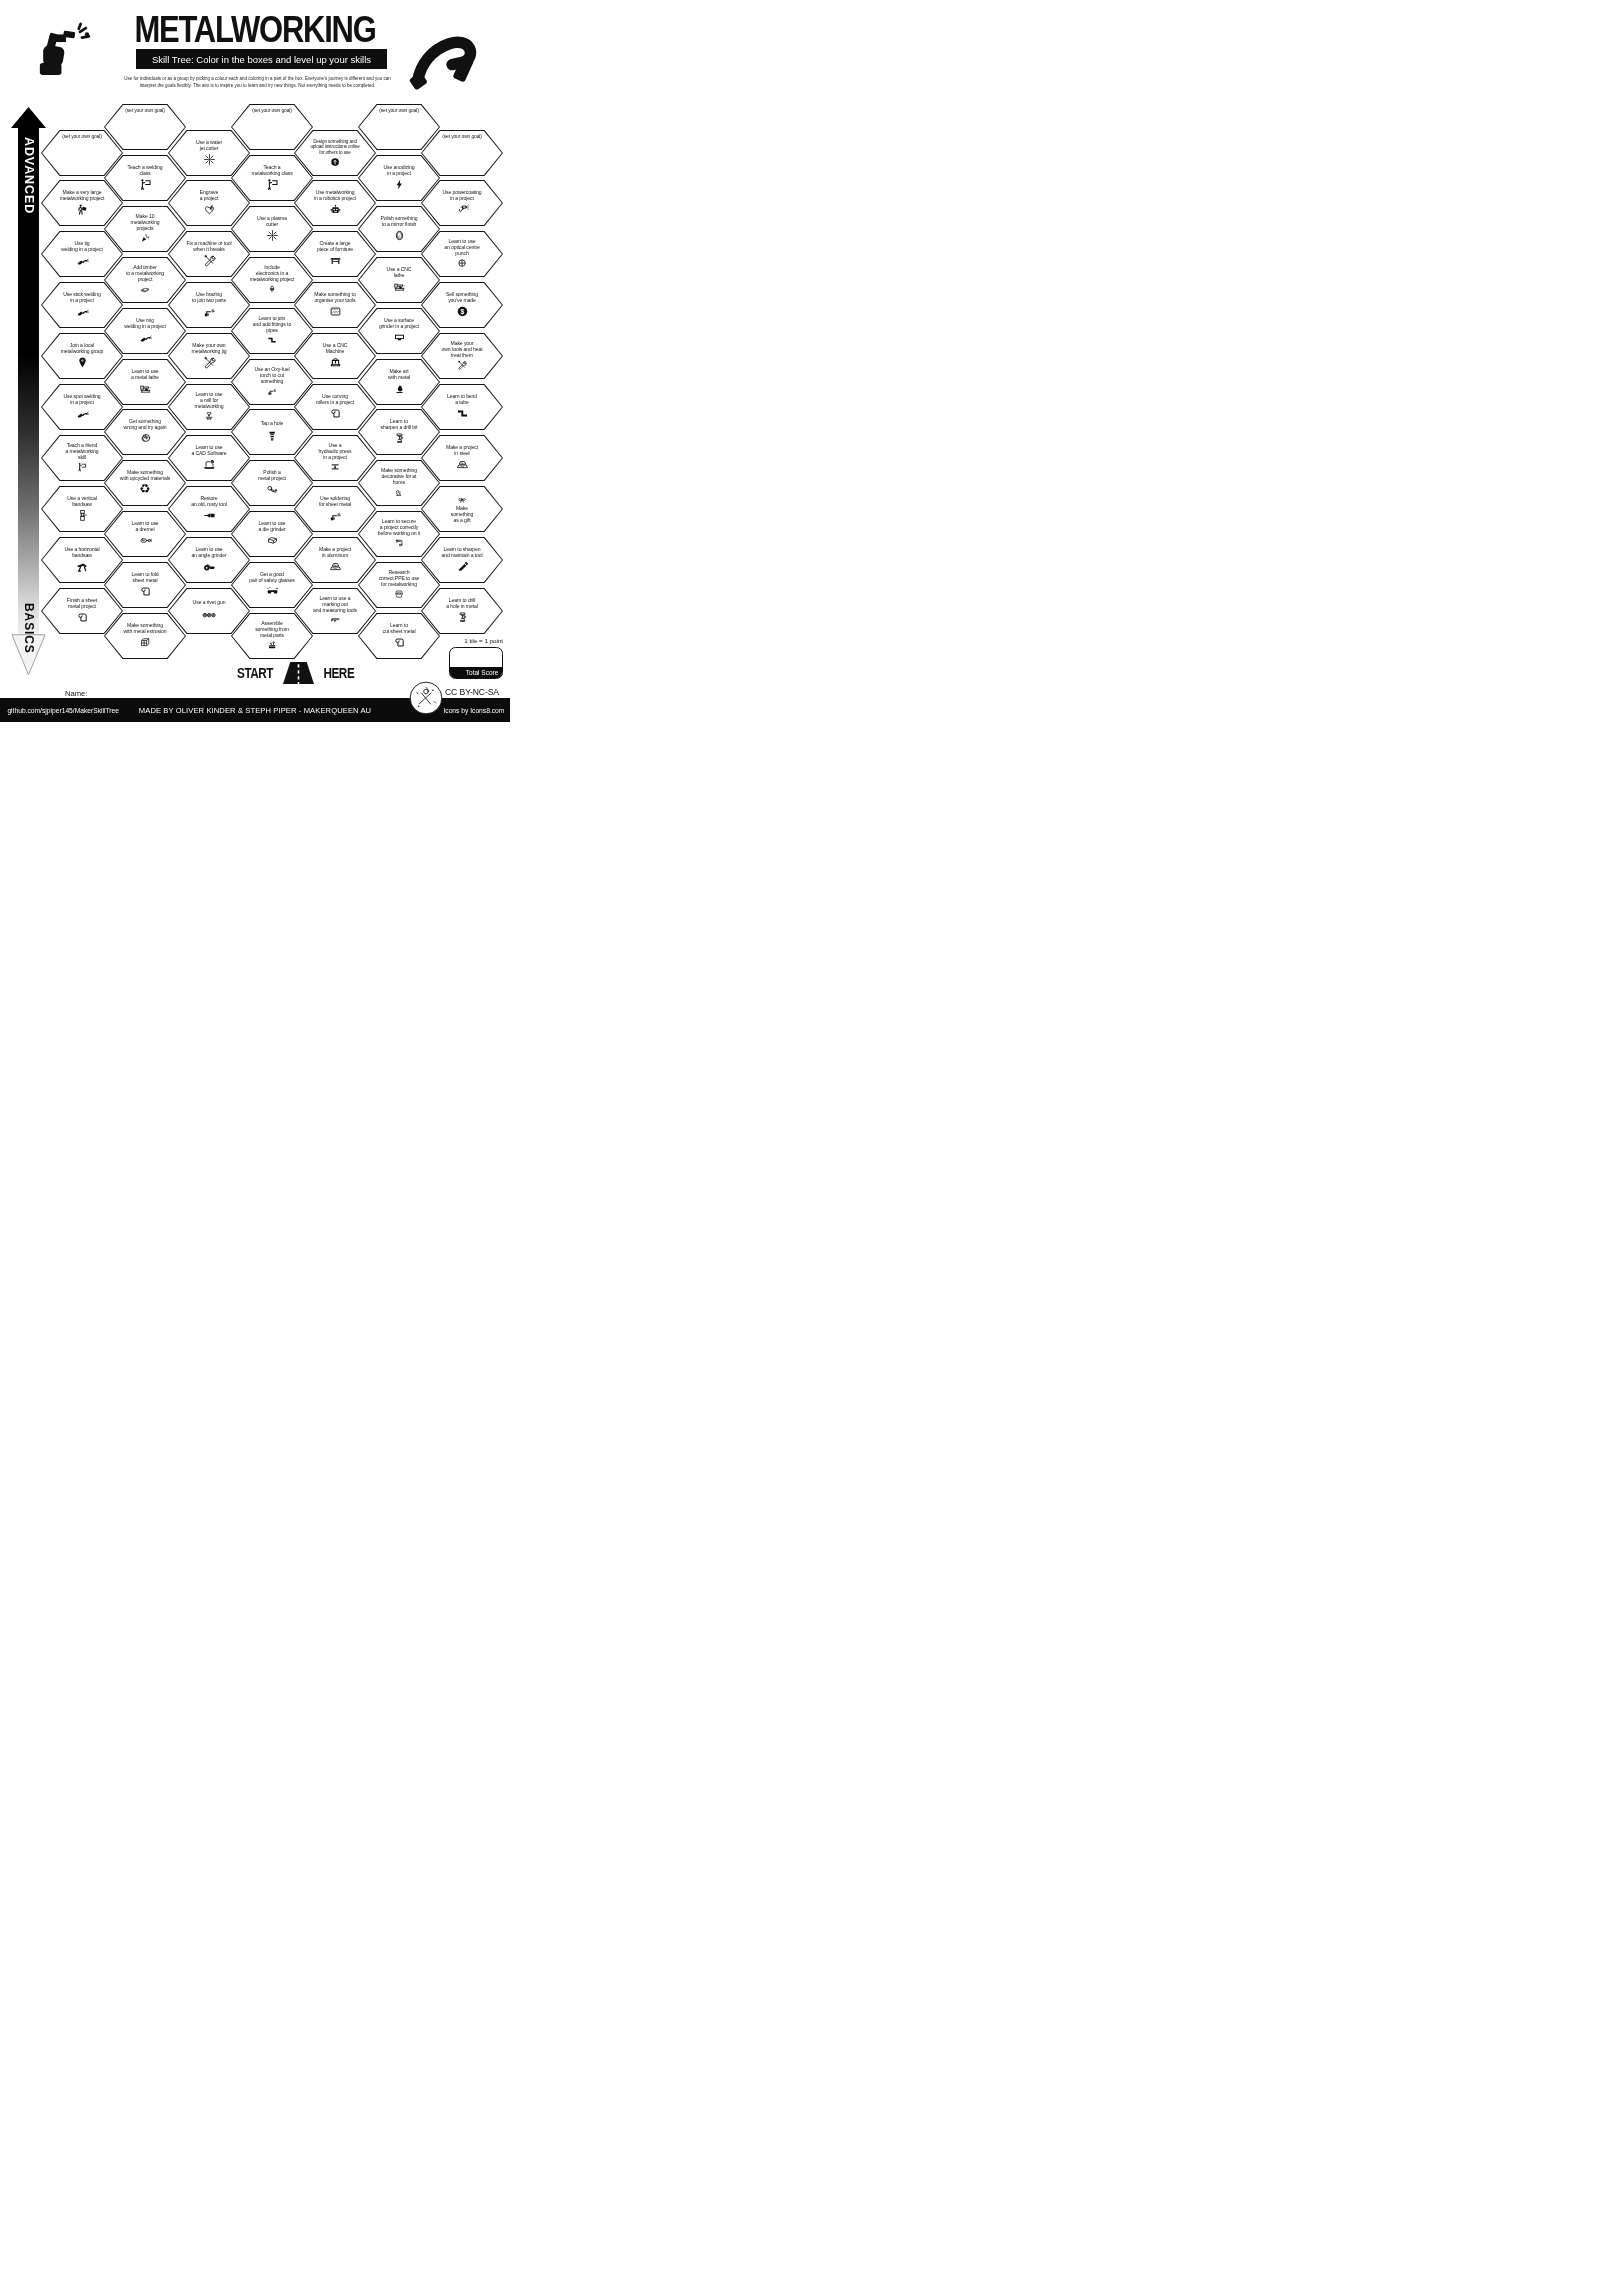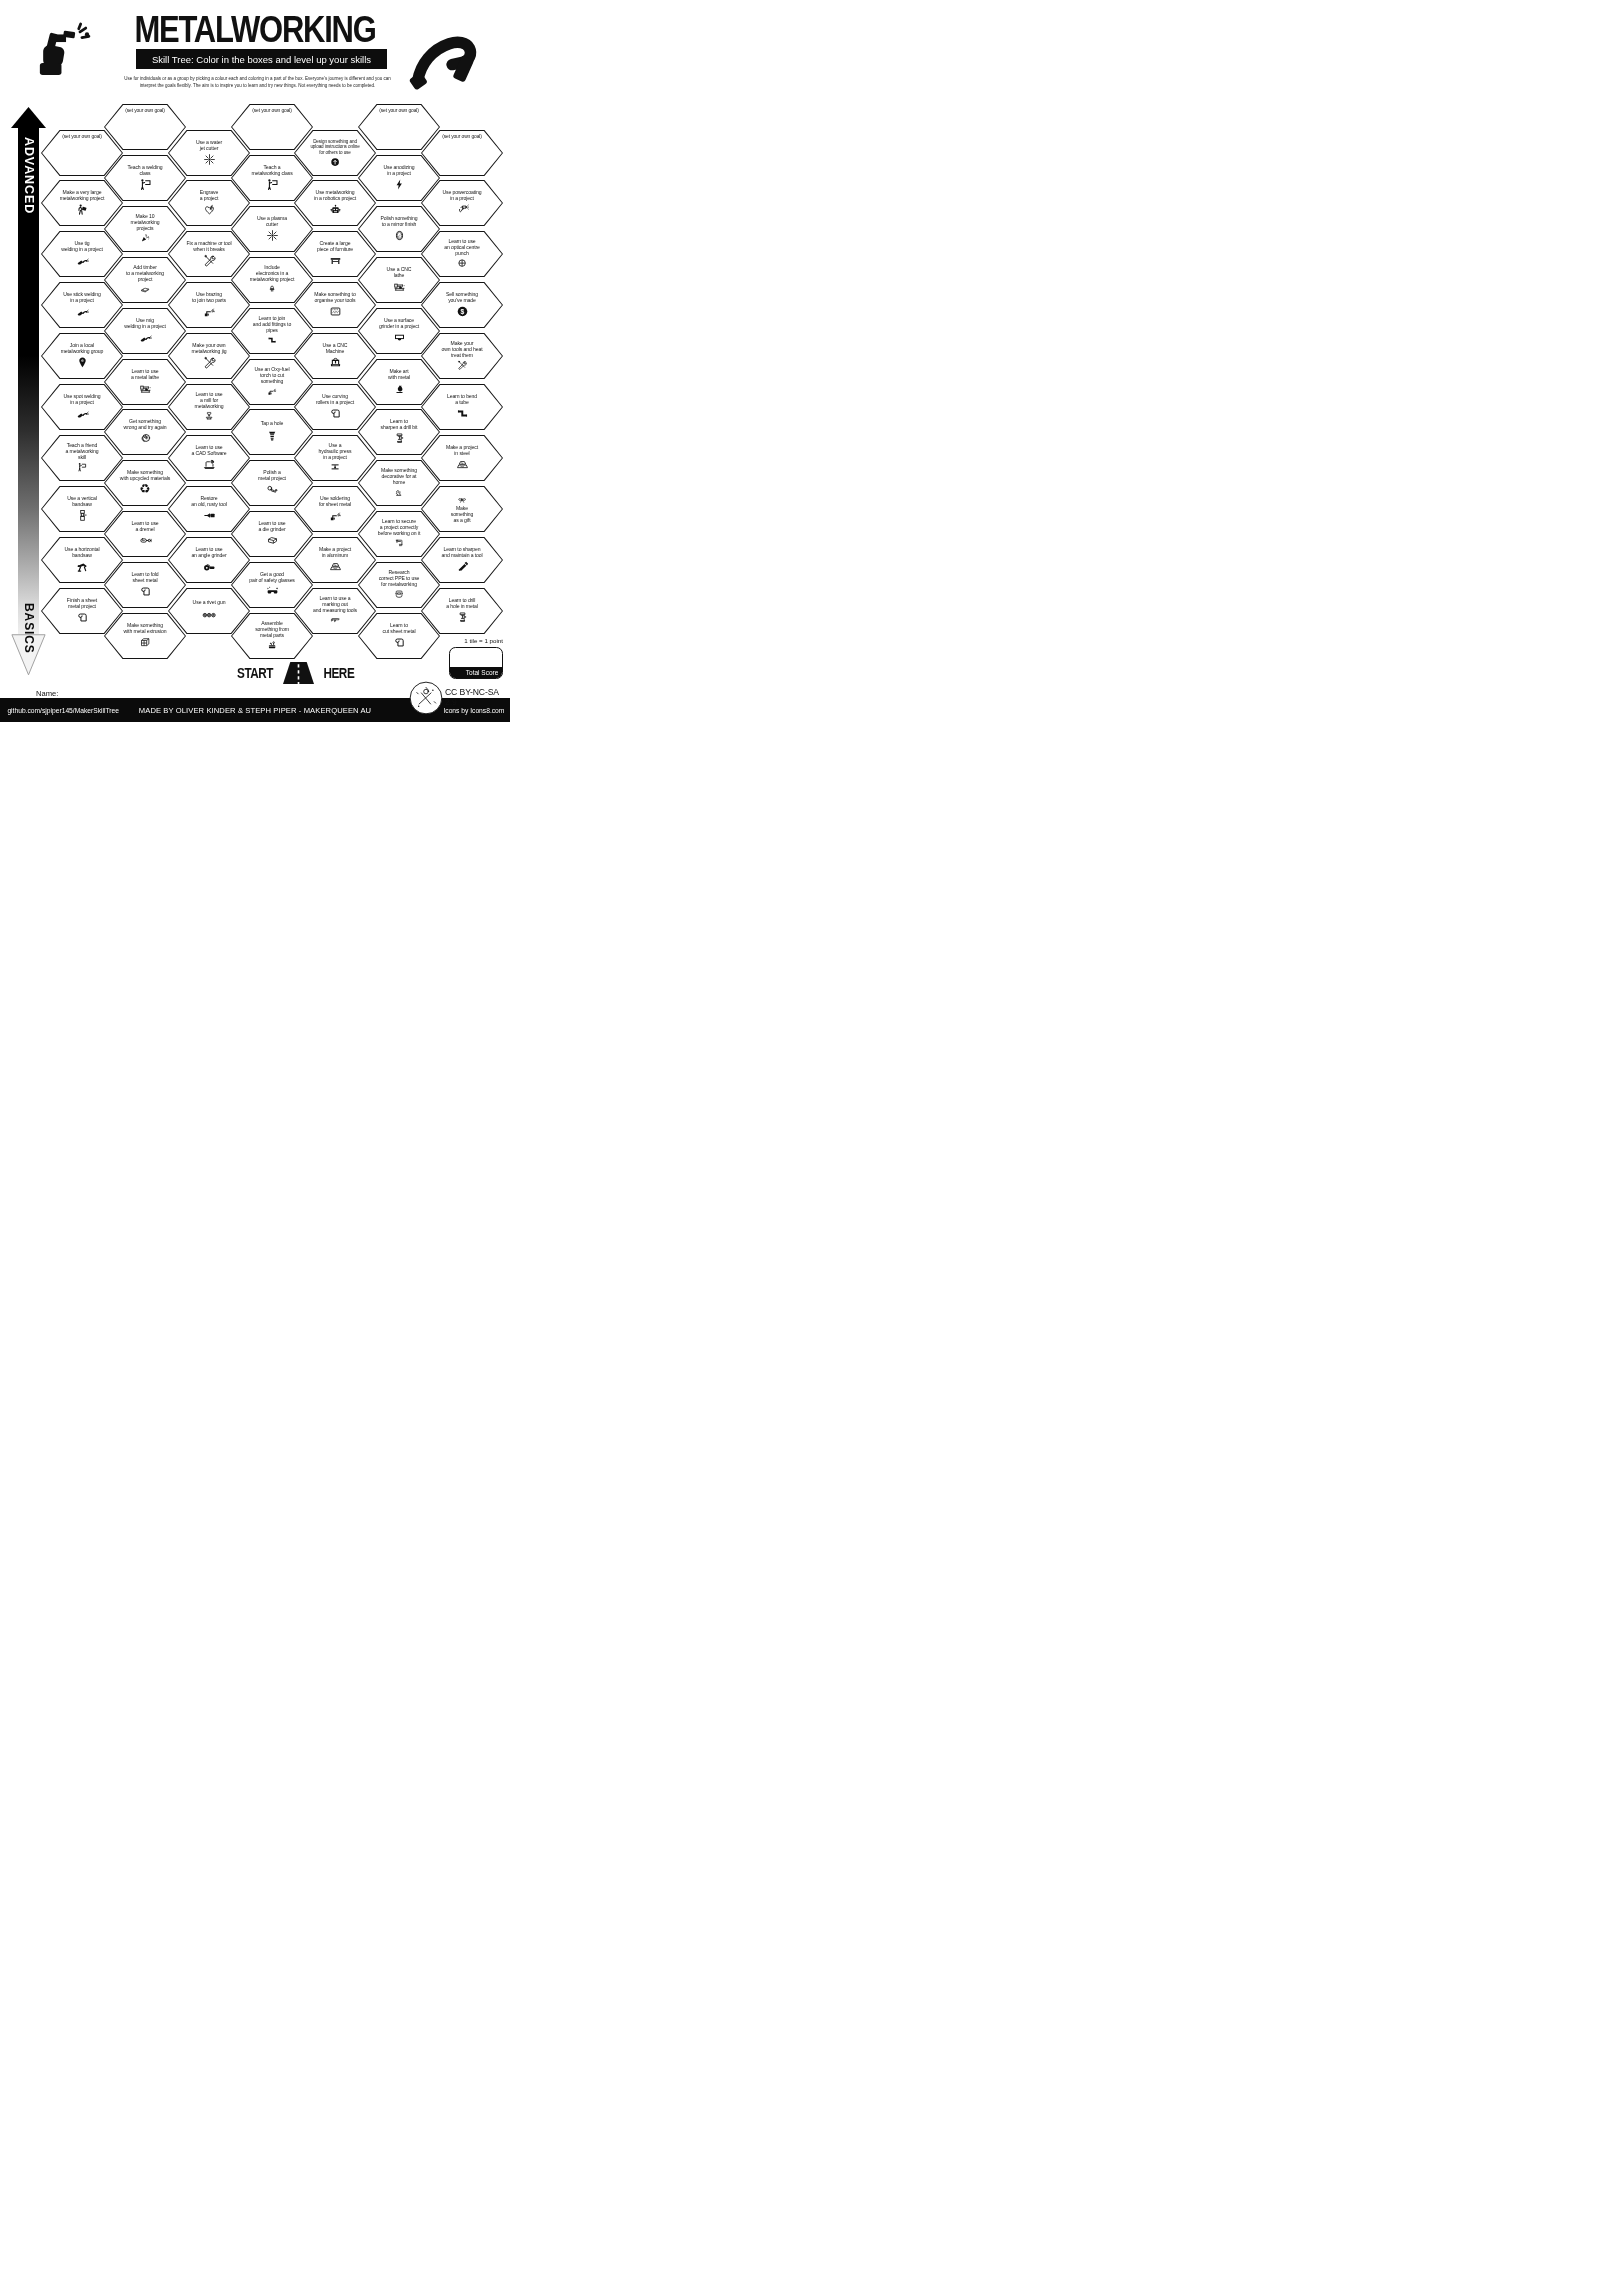--- a/index.html
+++ b/index.html
@@ -35,21 +35,21 @@
   .hex-label.goaltxt{font-size:4.9px;}
   .hex-icon{height:13px;display:flex;align-items:center;justify-content:center;margin-top:0.9px;
             font-family:"DejaVu Sans",sans-serif;}
   .hex-icon svg{height:100%;width:auto;display:block;}
   .hex-icon.sm{height:10.2px;}
   .hex-icon.lg{height:14.3px;}
   
   .start-row{position:absolute;left:0;top:662px;width:100%;display:flex;align-items:center;
              justify-content:center;gap:6px;z-index:2;margin-left:40px;}
   .start-word{font-size:14.3px;font-weight:bold;letter-spacing:-0.5px;transform:scaleX(.82);}
-  .name-row{position:absolute;left:36px;top:689px;font-size:7.6px;color:#111;z-index:2;}
+  .name-row{position:absolute;left:65px;top:689px;font-size:7.6px;color:#111;z-index:2;}
   .name-line{position:absolute;left:78px;top:698px;width:149px;border-bottom:0.8px solid #111;}
   .score-note{position:absolute;left:444px;top:637px;width:59px;text-align:right;font-size:6.2px;}
   .score-box{position:absolute;left:449px;top:647px;width:54px;height:32px;border:1px solid #111;
              border-radius:6.5px;background:#fff;overflow:hidden;box-sizing:border-box;}
   .score-strip{position:absolute;left:0;right:0;bottom:0;height:11px;background:#0c0c0c;color:#fff;
              font-size:6.5px;display:flex;align-items:center;justify-content:flex-end;padding-right:3.7px;}
   .license-logo{position:absolute;left:409px;top:681px;z-index:6;}
   .cc-text{position:absolute;left:445px;top:687px;font-size:8.6px;letter-spacing:-0.1px;z-index:6;}
   .footer-bar{position:absolute;left:0;bottom:0;width:100%;height:23.6px;background:#0b0b0b;color:#fff;z-index:1;}
   .footer-bar .repo{position:absolute;left:7.4px;top:0;height:100%;display:flex;align-items:center;font-size:6.7px;}

